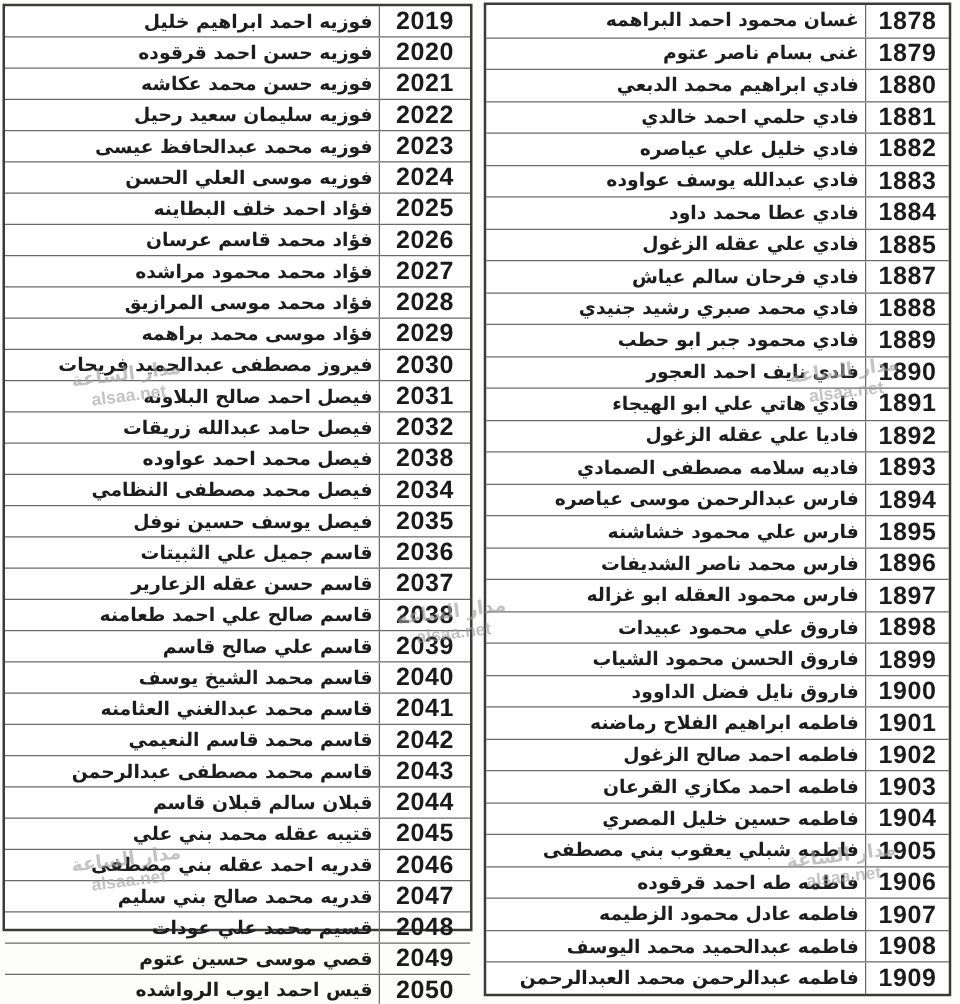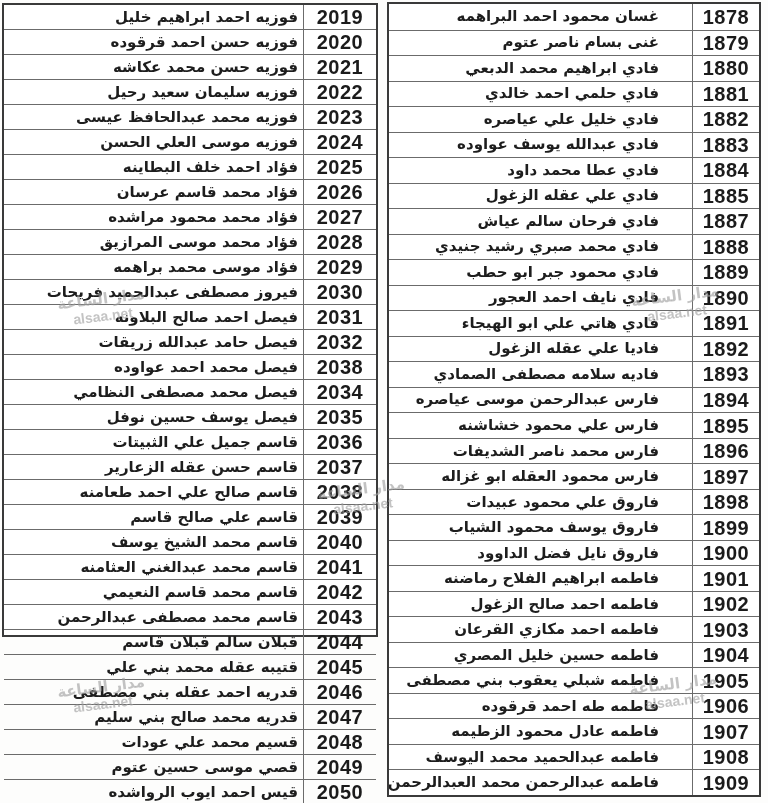--- a/index.html
+++ b/index.html
@@ -11,30 +11,30 @@
     font-family:"DejaVu Sans", sans-serif;
   }
   .tbl{
     position:absolute;
     display:grid;
     grid-auto-rows:1fr;
     border:2px solid #3a3a3a;
     box-sizing:border-box;
     background:#fff;
   }
-  .tbl-left{ left:2px; top:3px;  width:376px; height:634px; }
+  .tbl-left{ left:2px; top:3px;  width:376px; height:742px; }
   .tbl-right{ left:387px; top:2px; width:374px; height:795px; }
   .row{
     display:grid;
     border-top:1.5px solid #6b6b6b;
     box-sizing:border-box;
   }
   .row:first-child{ border-top:none; }
   .tbl-left  .row{ grid-template-columns:1fr 73px; }
-  .tbl-right .row{ grid-template-columns:1fr 67px;gap:28px; }
+  .tbl-right .row{ grid-template-columns:1fr 67px; }
   .cell{ box-sizing:border-box; display:flex; align-items:center; overflow:hidden; }
   .cell-name{
     direction:rtl;
     justify-content:flex-start;      
     padding:0 5px 1px 2px;
     white-space:nowrap;
     font-weight:bold;
     font-size:15px;
     color:#1d1d1d;
   }
@@ -298,21 +298,21 @@
       </div>
       <div class="row">
         <div class="cell cell-name">فارس محمود العقله ابو غزاله</div>
         <div class="cell cell-num">1897</div>
       </div>
       <div class="row">
         <div class="cell cell-name">فاروق علي محمود عبيدات</div>
         <div class="cell cell-num">1898</div>
       </div>
       <div class="row">
-        <div class="cell cell-name">فاروق يوسف محمود الشياب</div>
+        <div class="cell cell-name">فاروق الحسن محمود الشياب</div>
         <div class="cell cell-num">1899</div>
       </div>
       <div class="row">
         <div class="cell cell-name">فاروق نايل فضل الداوود</div>
         <div class="cell cell-num">1900</div>
       </div>
       <div class="row">
         <div class="cell cell-name">فاطمه ابراهيم الفلاح رماضنه</div>
         <div class="cell cell-num">1901</div>
       </div>

